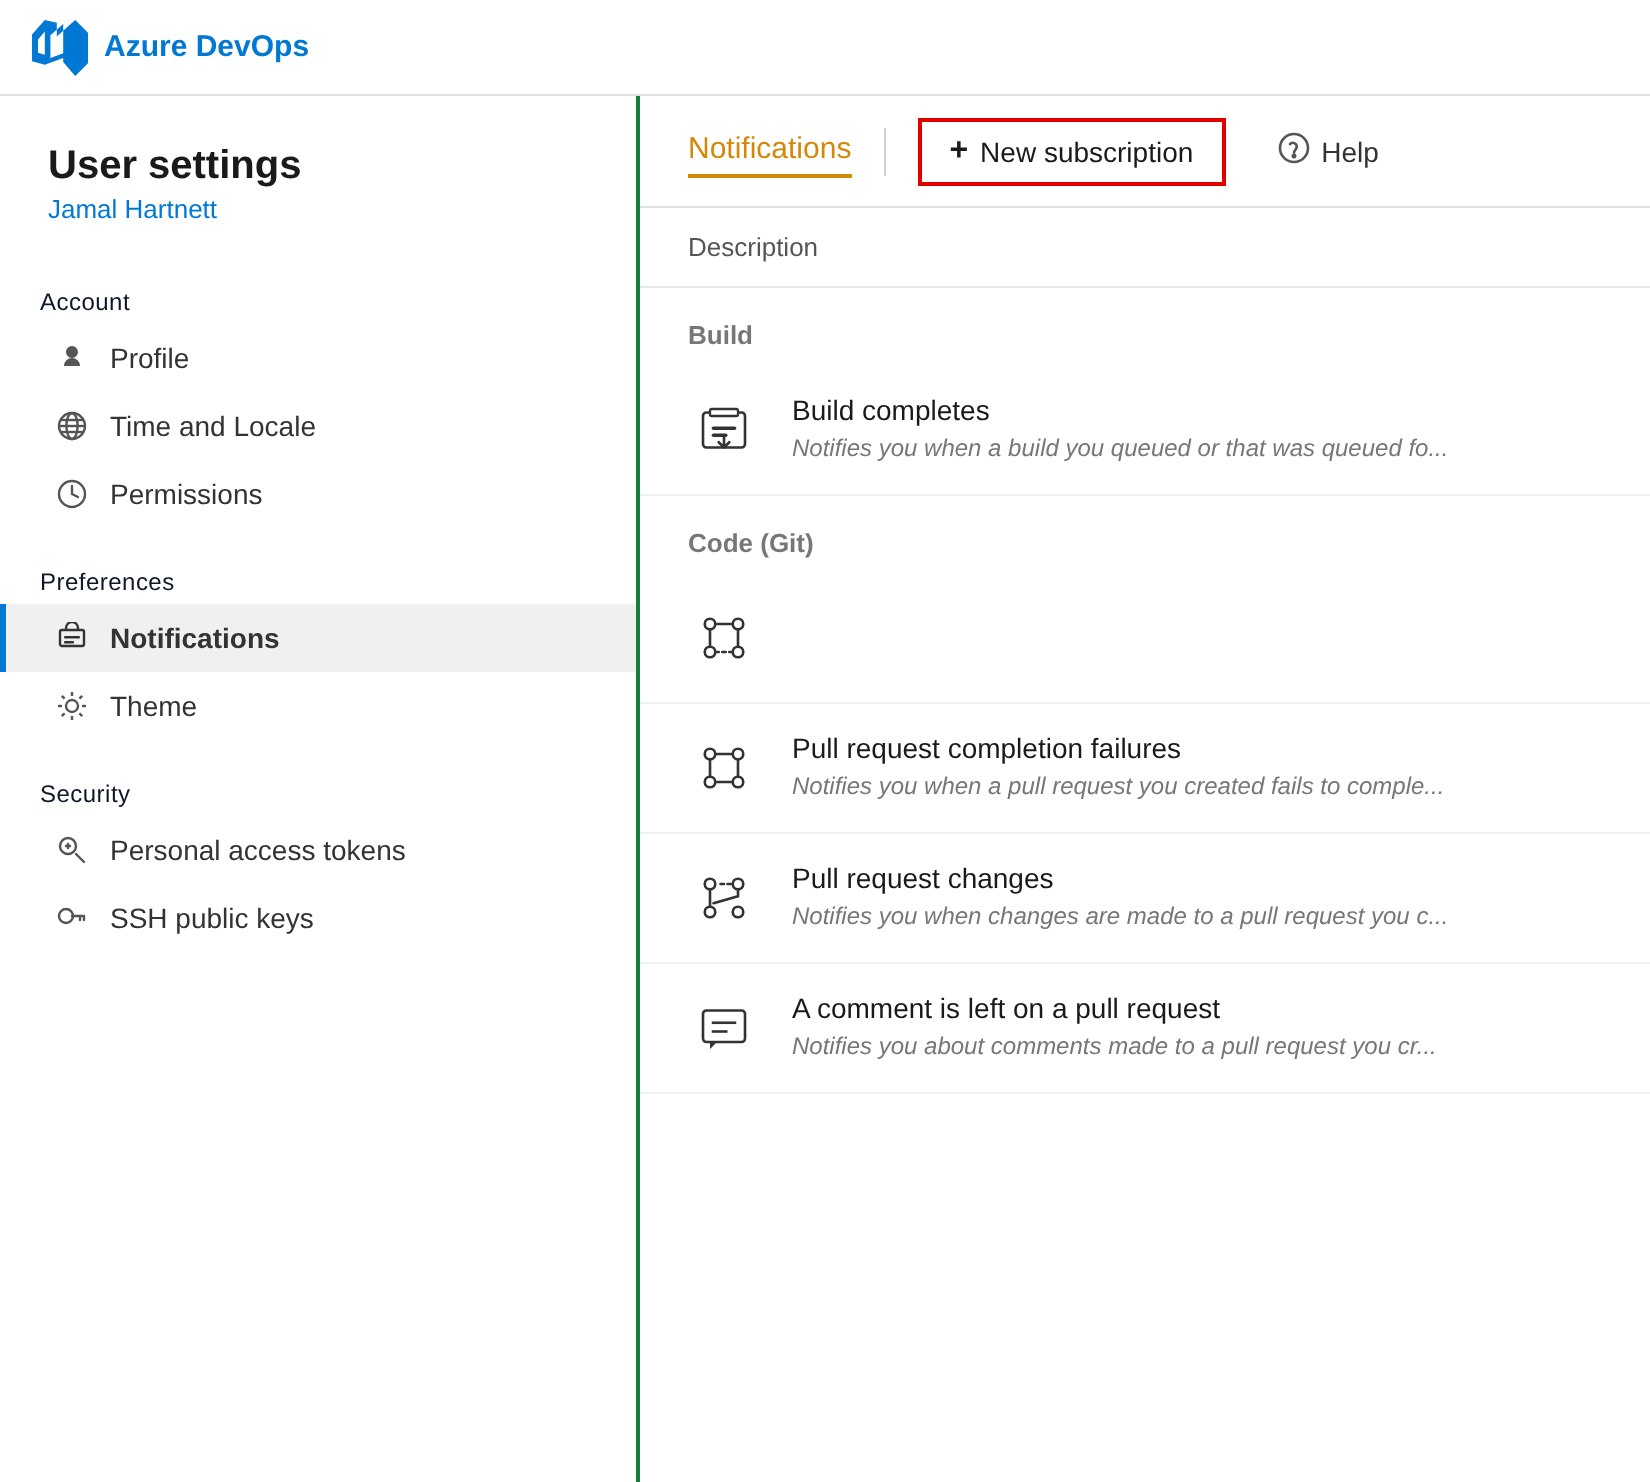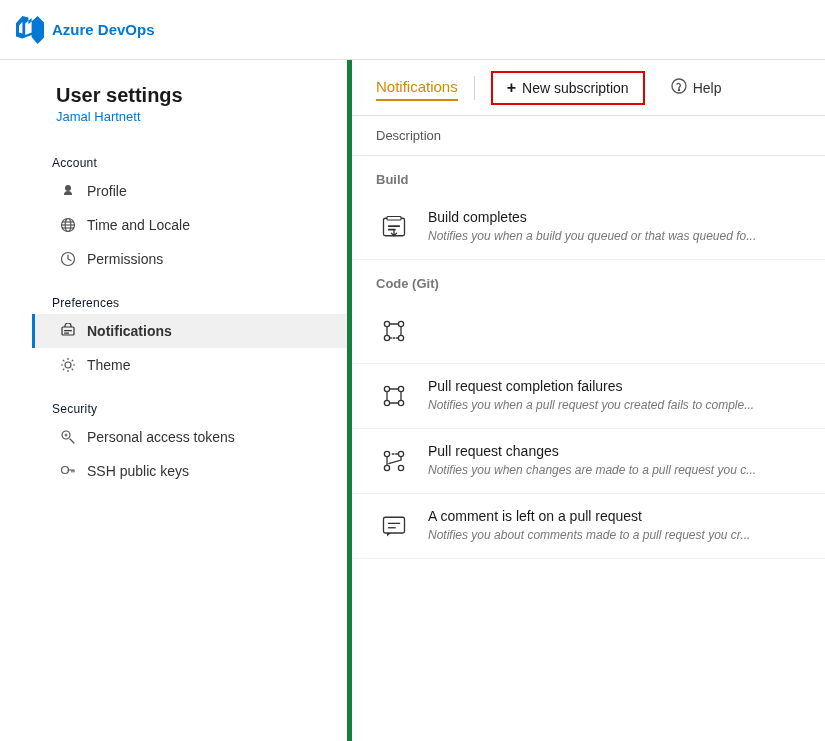--- a/index.html
+++ b/index.html
@@ -1,20 +1,20 @@
 <!DOCTYPE html>
 <html><head>
   <meta charset="utf-8">
   <style>
     * { box-sizing: border-box; margin: 0; padding: 0; }
     body { font-family: -apple-system, BlinkMacSystemFont, 'Segoe UI', sans-serif; font-size: 14px; background: #fff; }
 
     
     .top-header {
-      height: 60px;
+      height: 48px;
       background: #fff;
       border-bottom: 1px solid #e0e0e0;
       display: flex;
       align-items: center;
       padding: 0 16px;
     }
     .logo-area {
       display: flex;
       align-items: center;
       gap: 8px;
@@ -33,24 +33,23 @@
     .main-layout {
       display: flex;
       height: calc(741px - 48px);
     }
 
     
     .sidebar {
       width: 320px;
       min-width: 320px;
       background: #fff;
-      border-right: 5px solid #15803d;
+      border-right: 2px solid #15803d;
       padding: 24px 0 0 0;
       overflow-y: auto;
-      margin-left: 32px;
     }
     .user-info {
       padding: 0 24px 24px 24px;
     }
     .user-settings-title {
       font-size: 20px;
       font-weight: 600;
       color: #1a1a1a;
     }
     .user-name {

